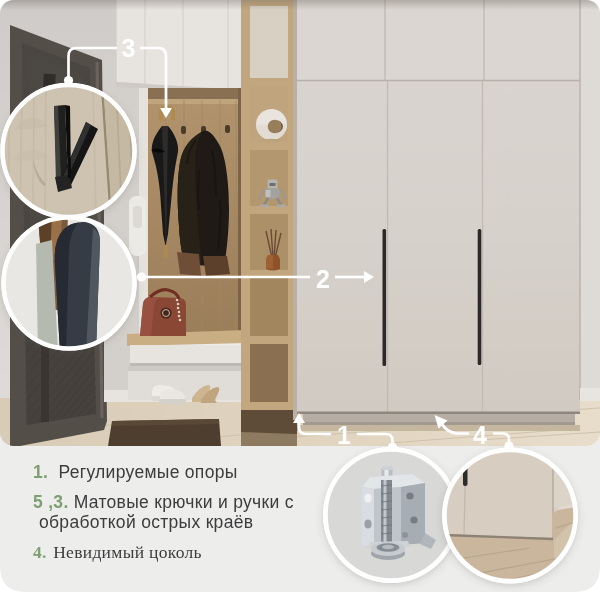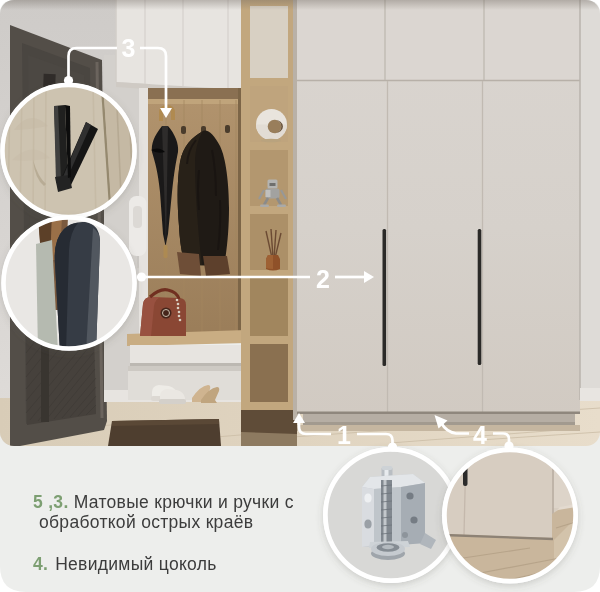--- a/index.html
+++ b/index.html
@@ -449,18 +449,19 @@
 </g>
 <polygon points="434.5,415 447.5,420.5 438.5,428.5" fill="#ffffff"></polygon>
 <circle cx="509" cy="446" r="4.6" fill="#ffffff"></circle>
 
 <text x="480" y="443.5" font-family="Liberation Sans,sans-serif" font-size="25" font-weight="bold" fill="#ffffff" text-anchor="middle">4</text>
 </svg>
 
 
 <div class="list">
 
+  <div class="item" style="top:16.5px;"><span class="num">1.</span>&nbsp; Регулируемые опоры</div>
 
   <div class="item" style="top:47px;width:286px;"><span class="num">5 ,3.</span> Матовые крючки и ручки с обработкой острых краёв</div>
 
-  <div class="item" style="top:109px;"><span class="num">4.</span>&nbsp; Невидимый цоколь</div>
+  <div class="item" style="top:97px;font-family:Liberation Serif, serif;"><span class="num">4.</span>&nbsp; Невидимый цоколь</div>
 </div>
 </div>
 
 </body></html>

